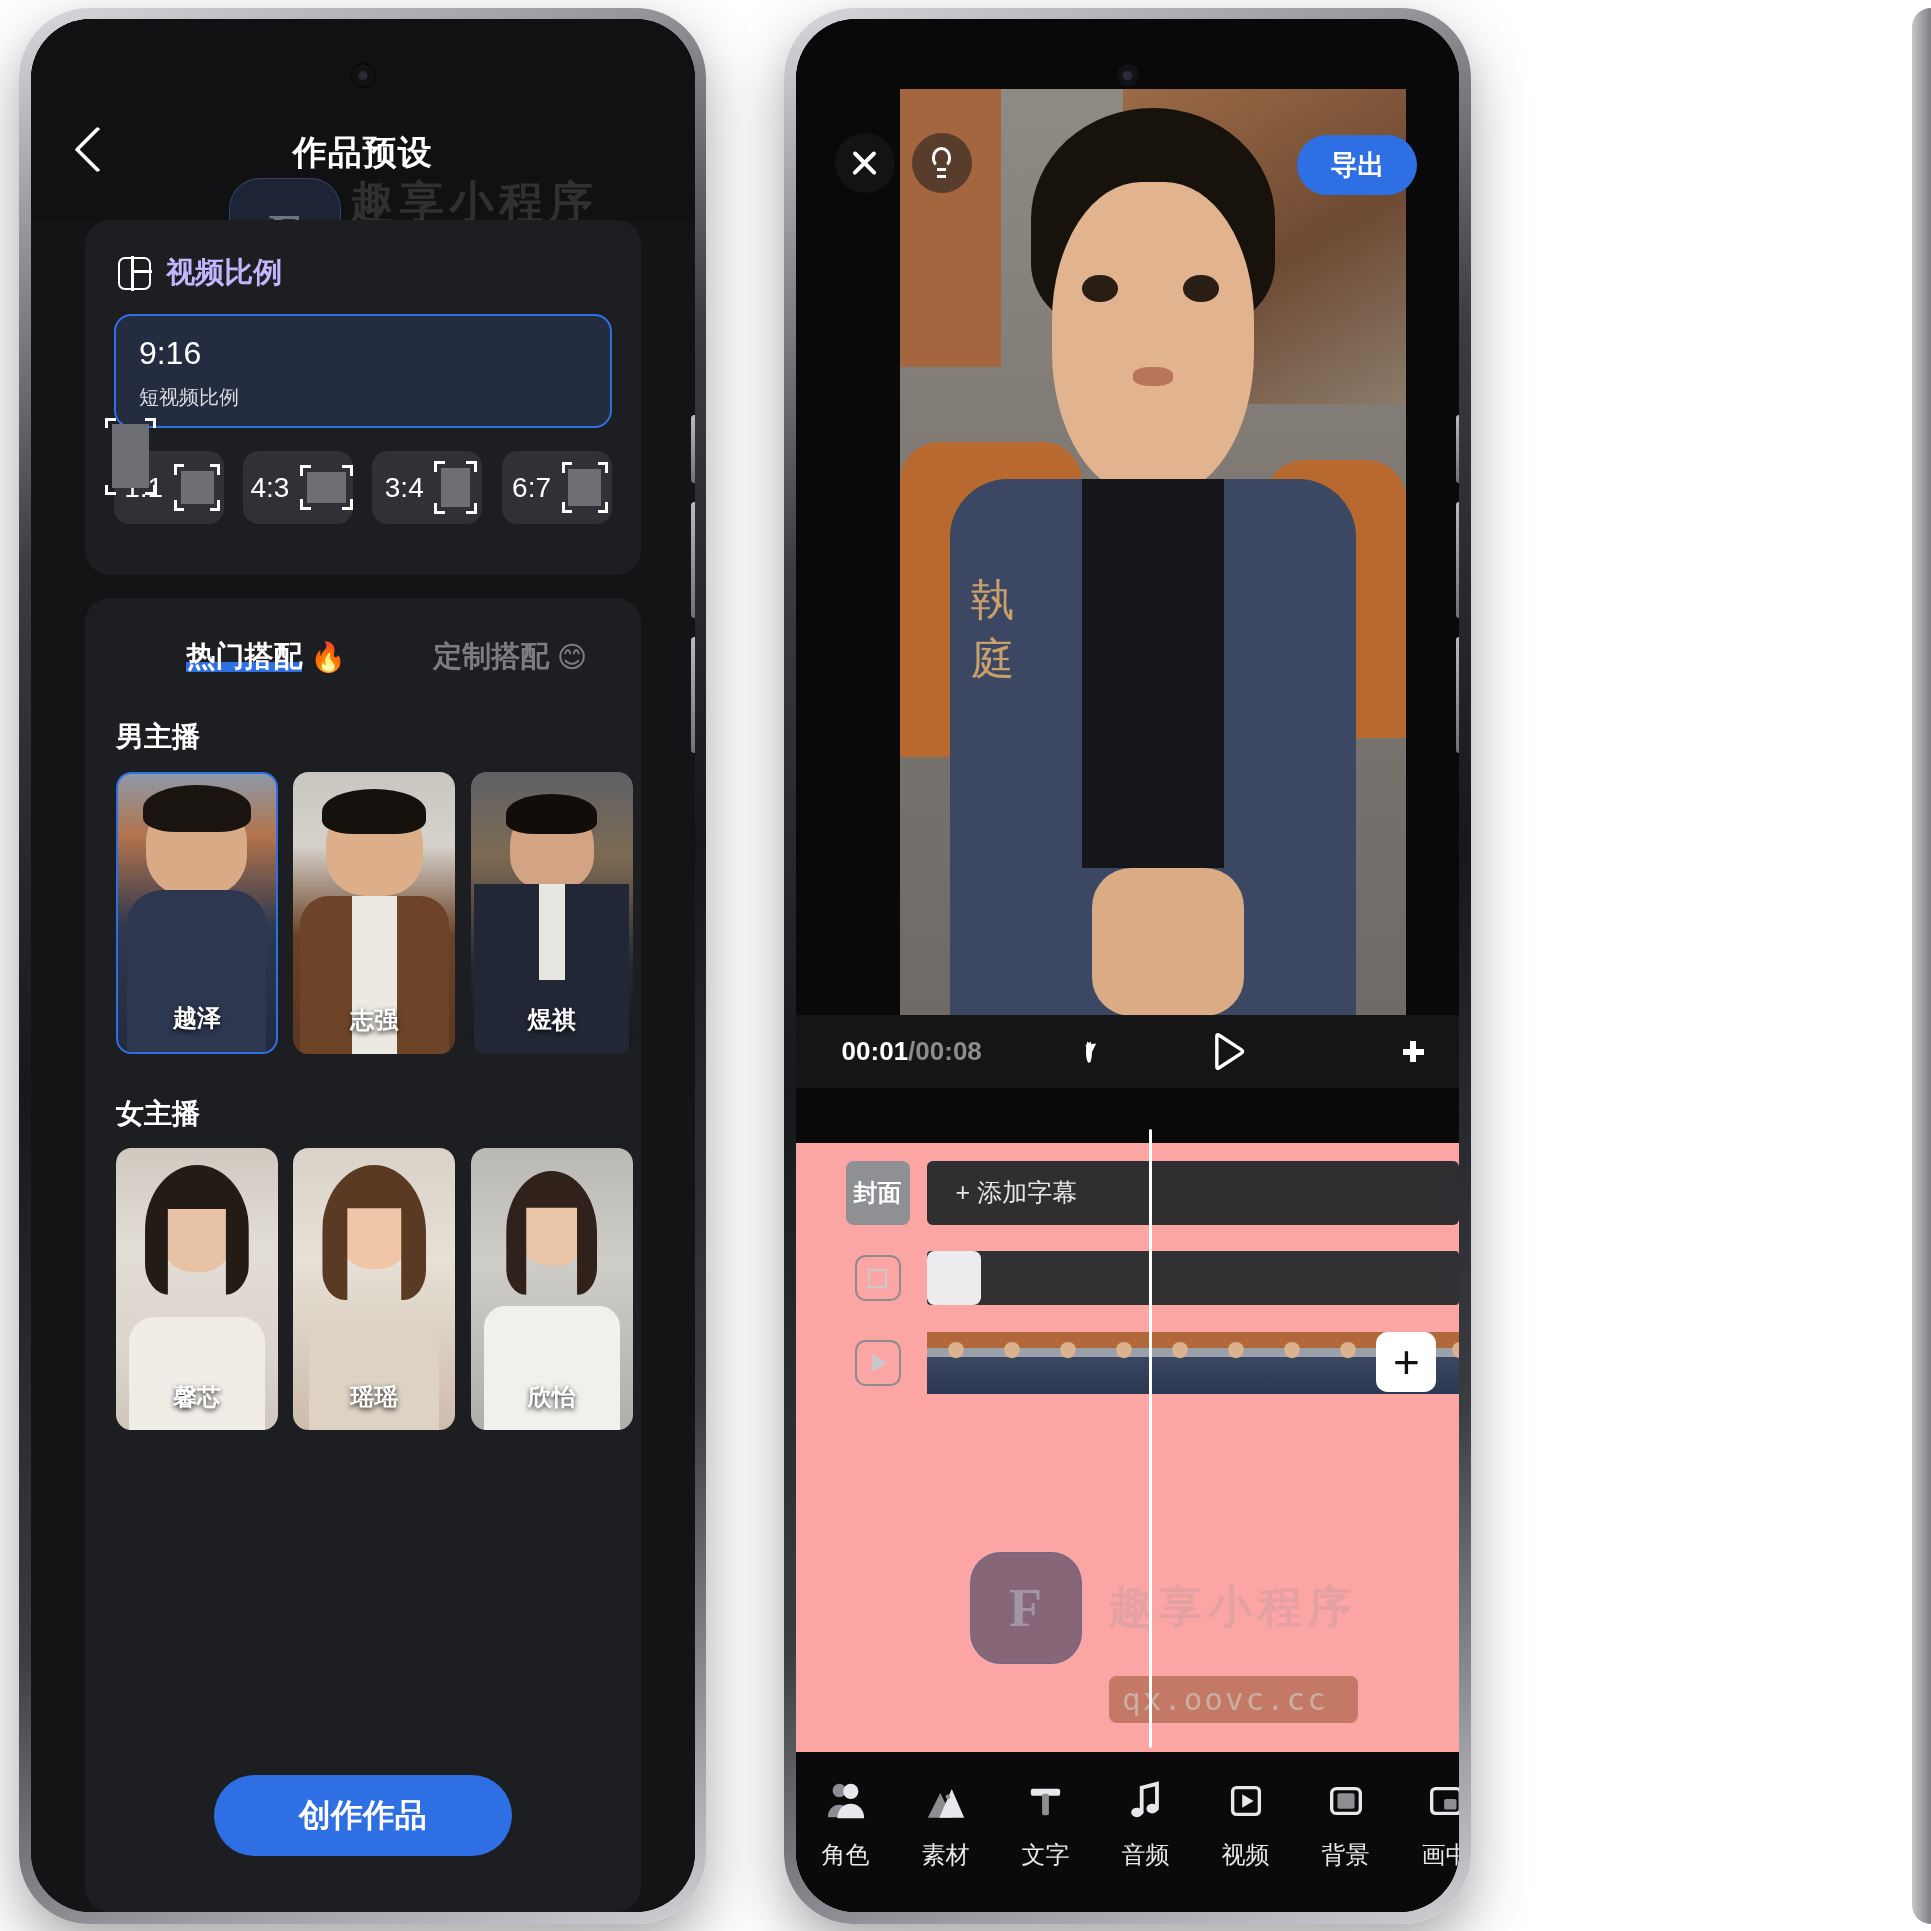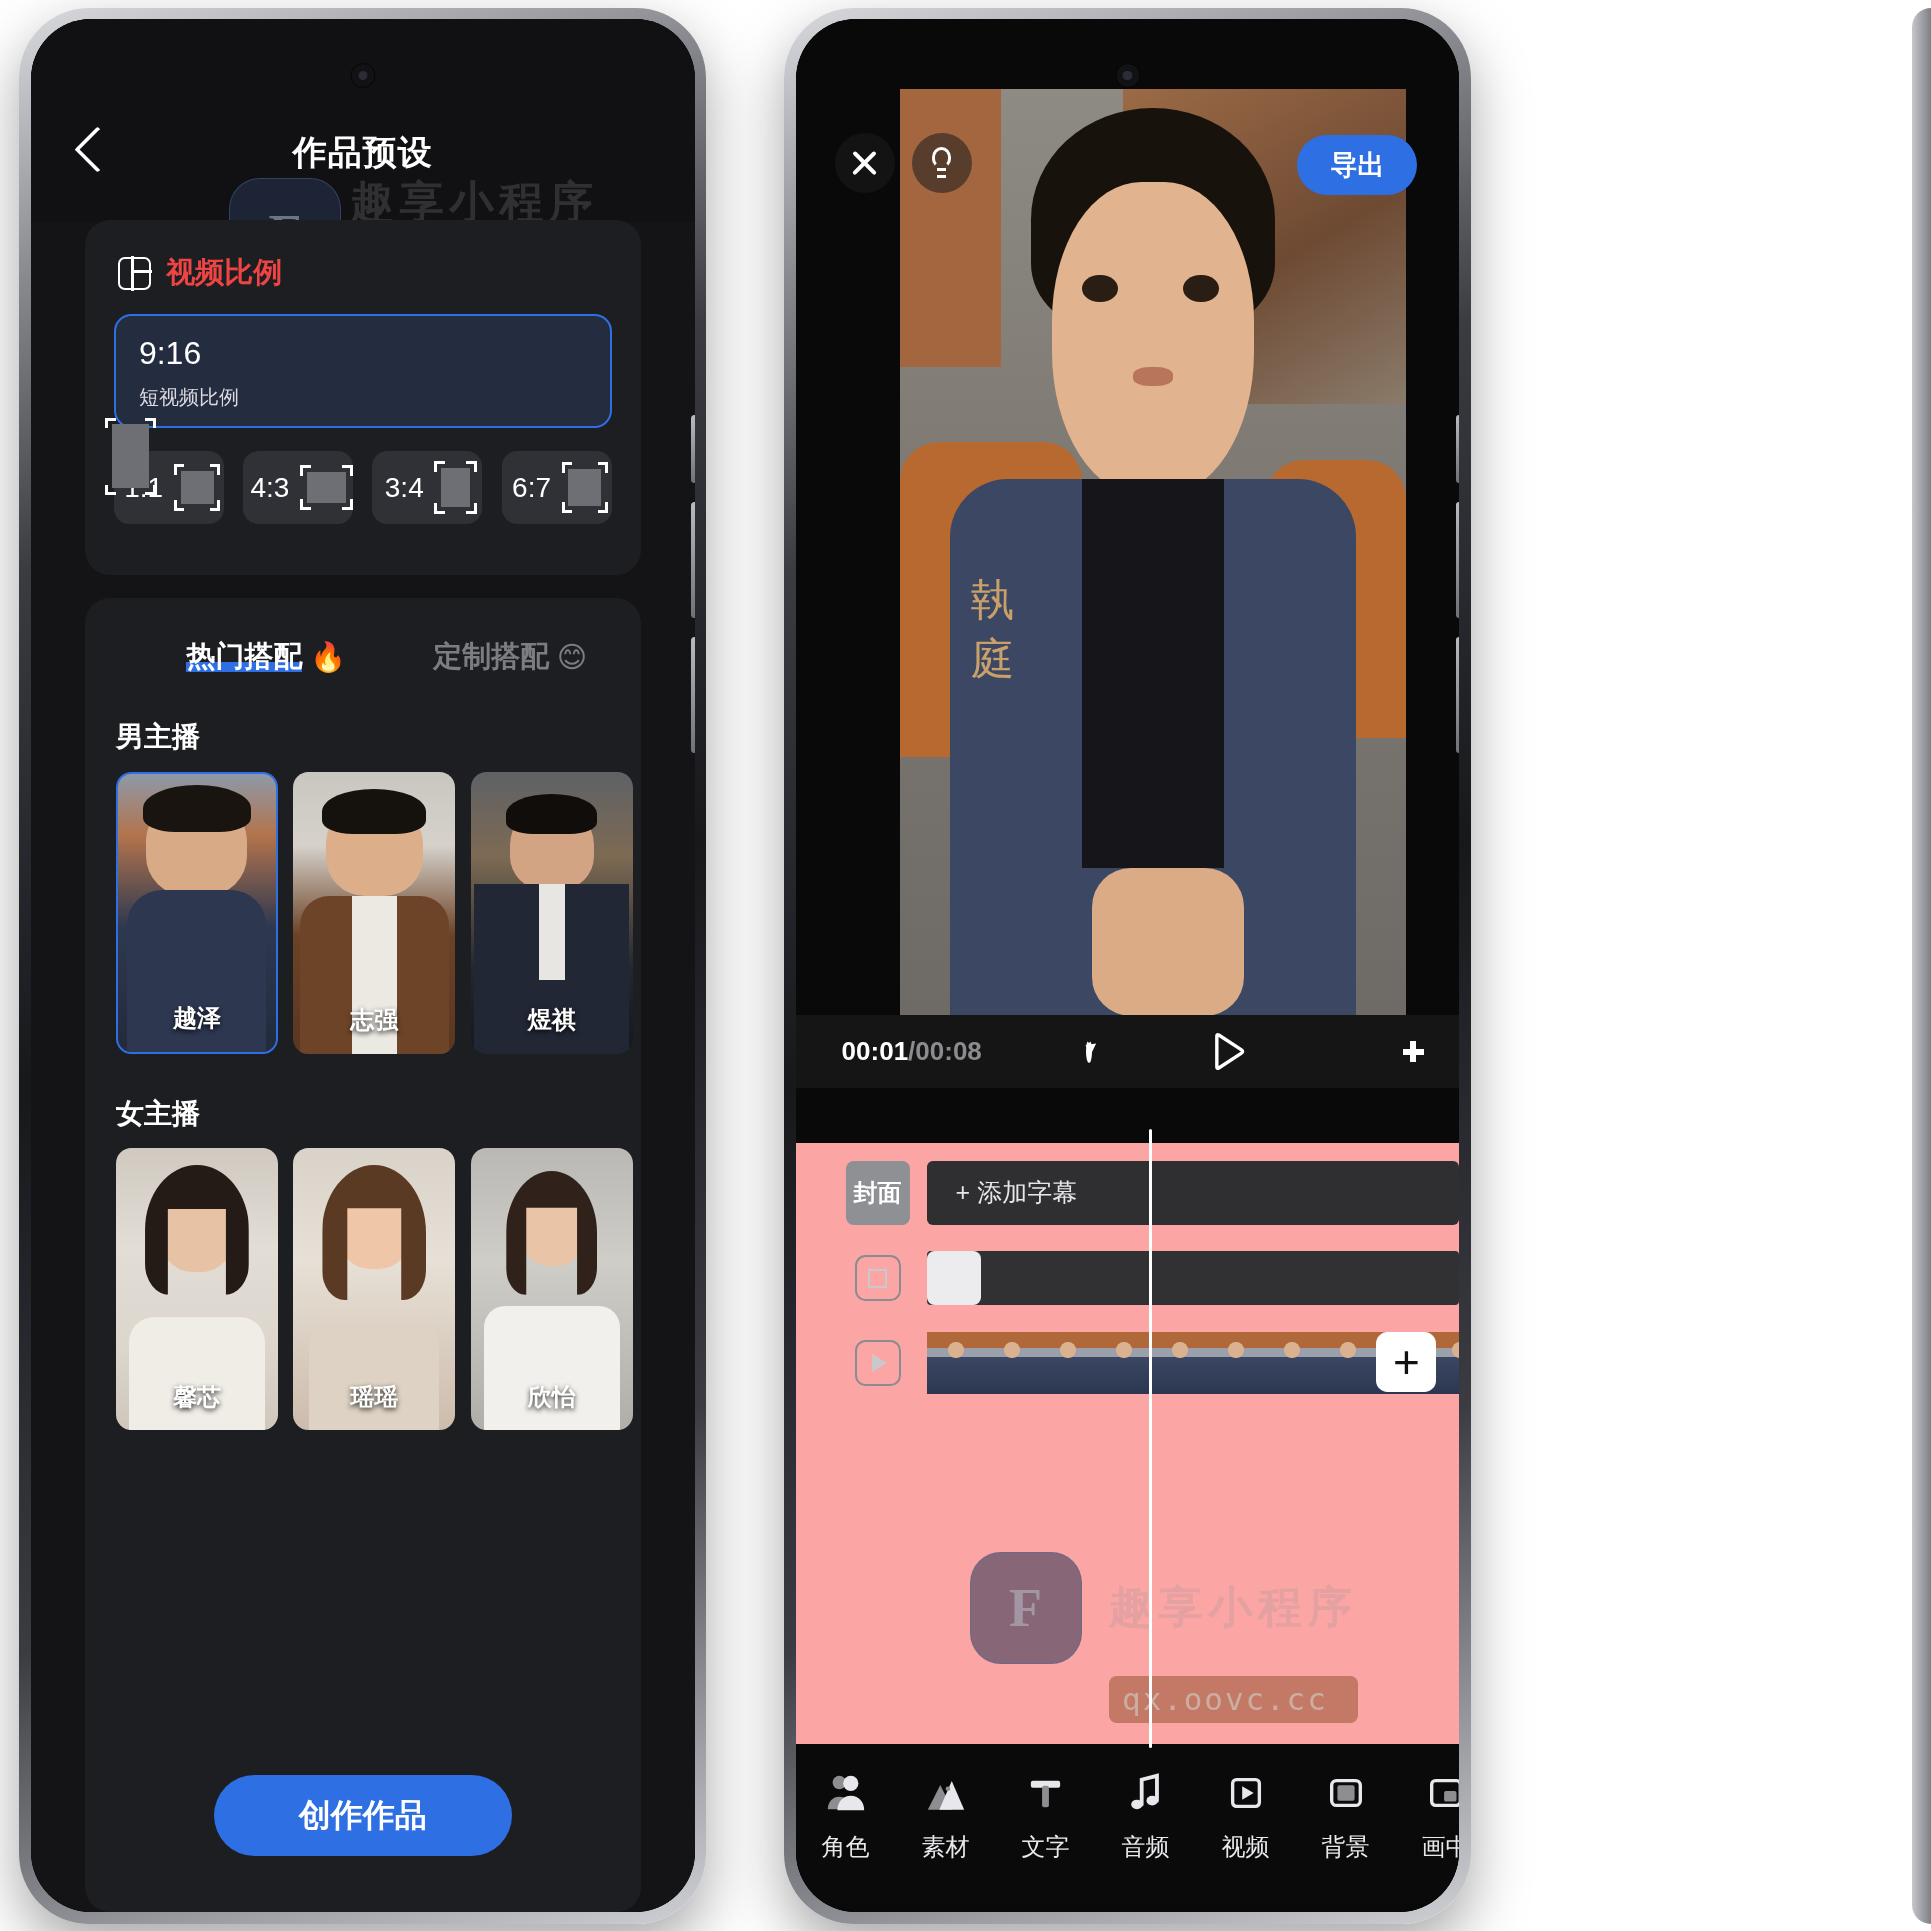--- a/index.html
+++ b/index.html
@@ -88,21 +88,21 @@
   }
   #ratio-card { top:201px; height:355px; }
 
   .card-head { display:flex; align-items:center; gap:15.4px; padding:33px 0 0 33px; }
   .ico-ratio {
     width:33px; height:33px; border:2.9px solid #fff; border-radius:6.8px;
     position:relative;
   }
   .ico-ratio::after{ content:""; position:absolute; left:11.6px; top:-2.9px; bottom:-2.9px; width:2.9px; background:#fff;}
   .ico-ratio::before{ content:""; position:absolute; left:14.5px; top:11.6px; right:-2.9px; height:2.9px; background:#fff;}
-  .card-head-txt { color:#ef4444; font-size:29px; font-weight:700; }
+  .card-head-txt { color:#c4b5fd; font-size:29px; font-weight:700; }
 
   .ratio-big-row { display:flex; gap:21px; padding:21px 29px 0 29px; }
   .ratio-big {
     flex:1; height:114px; border-radius:17.4px; background:#303136;
     position:relative; padding:21px 0 0 25px;
   }
   .ratio-big.sel { background:#242c40; border:2.4px solid #2f6fe4; padding-top:19px; padding-left:23px; }
   .ratio-big .r-num { color:#fff; font-size:32px; font-weight:400; }
   .ratio-big .r-sub { color:#dcdcdf; font-size:20px; margin-top:11.6px; }
   .r-shape { position:absolute; right:27px; top:50%; transform:translateY(-50%); }
@@ -253,21 +253,21 @@
   .vid-frame { flex:0 0 56px; height:62px; background-size:cover; }
 
   .add-btn {
     position:absolute; width:60px; height:60px; border-radius:11.6px;
     background:#fff; display:flex; align-items:center; justify-content:center;
     color:#111; font-size:46px; font-weight:400; line-height:0.7;
   }
   .playhead { position:absolute; width:3.9px; background:#fff; border-radius:1.9px; z-index:6; }
 
   .bottom-bar {
-    position:absolute; left:0; right:0; bottom:8px; height:160px; background:#0a0a0b;
+    position:absolute; left:0; right:0; bottom:0; height:160px; background:#0a0a0b;
     display:flex; align-items:flex-start; padding-top:25px;
   }
   .bb-item { flex:0 0 auto; width:100px; display:flex; flex-direction:column; align-items:center; gap:13.5px; }
   .bb-label { color:#e9e9ec; font-size:24px; }
   .bb-ico { height:48px; display:flex; align-items:center; justify-content:center; }
 
   .r-wm { position:absolute; left:174px; bottom:189px; display:flex; flex-direction:column; gap:11.6px; z-index:2;}
 </style>
 </head>
 <body>

